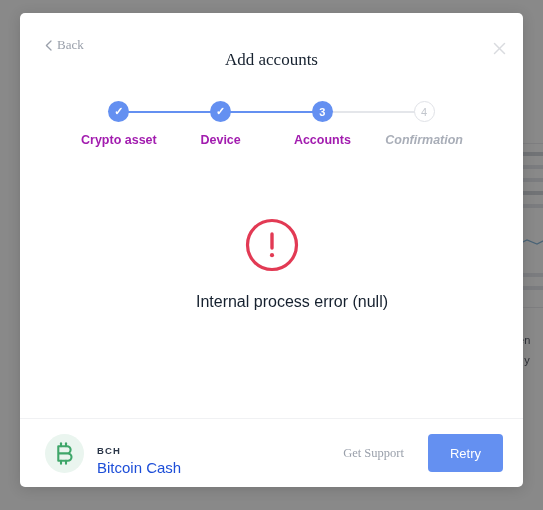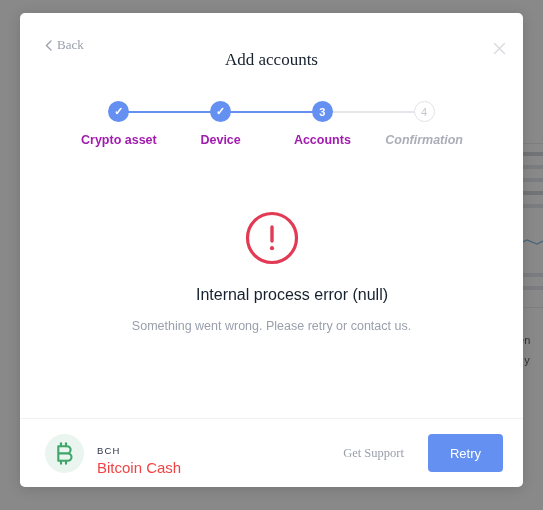--- a/index.html
+++ b/index.html
@@ -215,29 +215,29 @@
     width: 39px;
     height: 39px;
     border-radius: 50%;
     background: #eaf5ef;
     display: flex;
     align-items: center;
     justify-content: center;
   }
   #asset-ticker {
     font-size: 9.5px;
-    font-weight: normal;
+    font-weight: bold;
     letter-spacing: 1.1px;
     color: #2b3648;
     margin-bottom: 3px;
     margin-top: 14px;
   }
   #asset-name {
     font-size: 15px;
-    color: #ef4444;
+    color: #1d4ed8;
   }
   #footer-spacer { flex: 1; }
   #get-support-button {
     font-size: 12.5px;
     color: #9aa0ab;
     background: none;
     border: none;
     font-family: Liberation Serif, serif;
     cursor: pointer;
     padding: 10px 14px;
@@ -330,21 +330,20 @@
   <div id="modal-body">
 
     <svg id="error-icon" width="56" height="56" viewBox="0 0 56 56">
       <circle cx="28" cy="28" r="24.5" fill="none" stroke="#e23a54" stroke-width="3.2"></circle>
       <line x1="28" y1="17" x2="28" y2="31" stroke="#e23a54" stroke-width="3.4" stroke-linecap="round"></line>
       <circle cx="28" cy="38.2" r="2.1" fill="#e23a54"></circle>
     </svg>
 
     <div id="error-title">Internal process error (null)</div>
 
-    <div id="error-description">Something went wrong. Please retry or contact us.</div>
   </div>
 
   <div id="modal-footer">
 
     <div id="asset-block">
       <div id="asset-icon">
         <svg width="21" height="23" viewBox="0 0 21 23">
           <g stroke="#3fa66a" stroke-width="2.1" fill="none">
             <line x1="7" y1="1.2" x2="7" y2="4.2" stroke-linecap="round"></line>
             <line x1="12" y1="1.2" x2="12" y2="4.2" stroke-linecap="round"></line>

